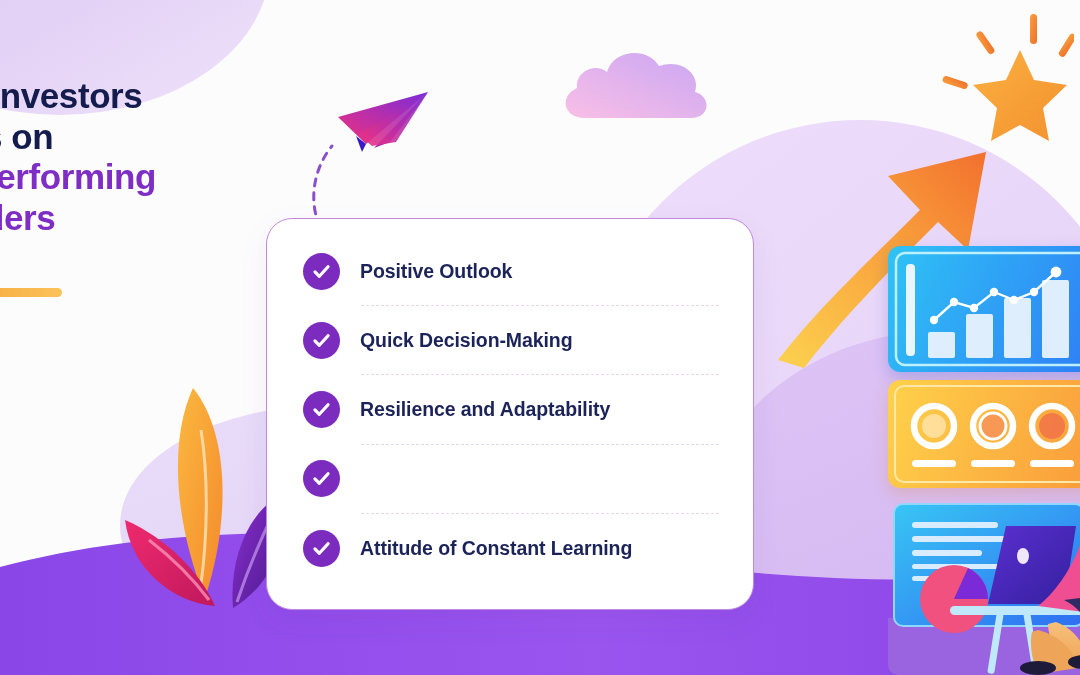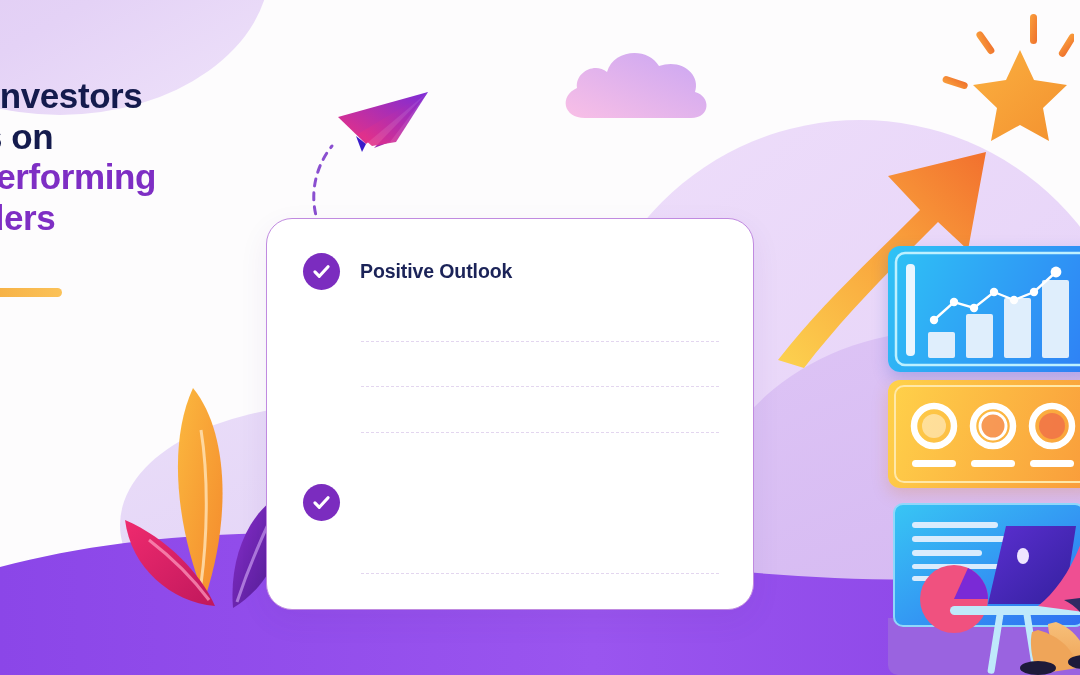--- a/index.html
+++ b/index.html
@@ -233,33 +233,57 @@
     <div class="row">
       <span class="check">
         <svg width="21" height="21" viewBox="0 0 24 24">
             <path d="M4.5 12.5 L9.5 17.5 L19.5 6.5" stroke="#ffffff" stroke-width="3.6" fill="none" stroke-linecap="round" stroke-linejoin="round"></path>
           </svg>
       </span>
       <span class="row-label">Positive Outlook</span>
     </div>
     <div class="sep"></div>
 
+    <div class="row">
+      <span class="check">
+        <svg width="21" height="21" viewBox="0 0 24 24">
+            <path d="M4.5 12.5 L9.5 17.5 L19.5 6.5" stroke="#ffffff" stroke-width="3.6" fill="none" stroke-linecap="round" stroke-linejoin="round"></path>
+          </svg>
+      </span>
+      <span class="row-label">Quick Decision-Making</span>
+    </div>
     <div class="sep"></div>
 
+    <div class="row">
+      <span class="check">
+        <svg width="21" height="21" viewBox="0 0 24 24">
+            <path d="M4.5 12.5 L9.5 17.5 L19.5 6.5" stroke="#ffffff" stroke-width="3.6" fill="none" stroke-linecap="round" stroke-linejoin="round"></path>
+          </svg>
+      </span>
+      <span class="row-label">Resilience and Adaptability</span>
+    </div>
     <div class="sep"></div>
 
     <div class="row">
       <span class="check">
         <svg width="21" height="21" viewBox="0 0 24 24">
             <path d="M4.5 12.5 L9.5 17.5 L19.5 6.5" stroke="#ffffff" stroke-width="3.6" fill="none" stroke-linecap="round" stroke-linejoin="round"></path>
           </svg>
       </span>
     </div>
     <div class="sep"></div>
 
+    <div class="row">
+      <span class="check">
+        <svg width="21" height="21" viewBox="0 0 24 24">
+            <path d="M4.5 12.5 L9.5 17.5 L19.5 6.5" stroke="#ffffff" stroke-width="3.6" fill="none" stroke-linecap="round" stroke-linejoin="round"></path>
+          </svg>
+      </span>
+      <span class="row-label">Attitude of Constant Learning</span>
+    </div>
 
   </div>
 
   <div class="ill">
 
     <div class="panel-chart">
       <svg width="210" height="126" viewBox="0 0 210 126">
         <rect x="8" y="7" width="196" height="112" rx="9" fill="none" stroke="#bdf0ff" stroke-width="2.5"></rect>
         <rect x="18" y="18" width="9" height="92" rx="4" fill="#eaf6ff"></rect>
         <rect x="40" y="86" width="27" height="26" rx="2" fill="#dfeefc"></rect>

